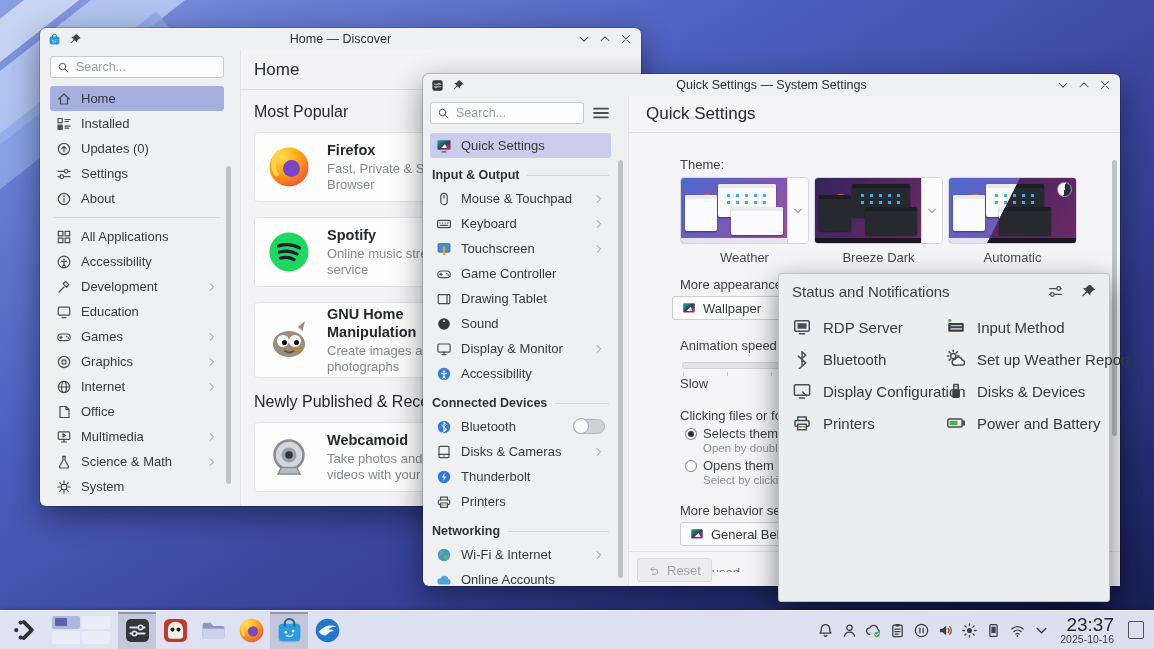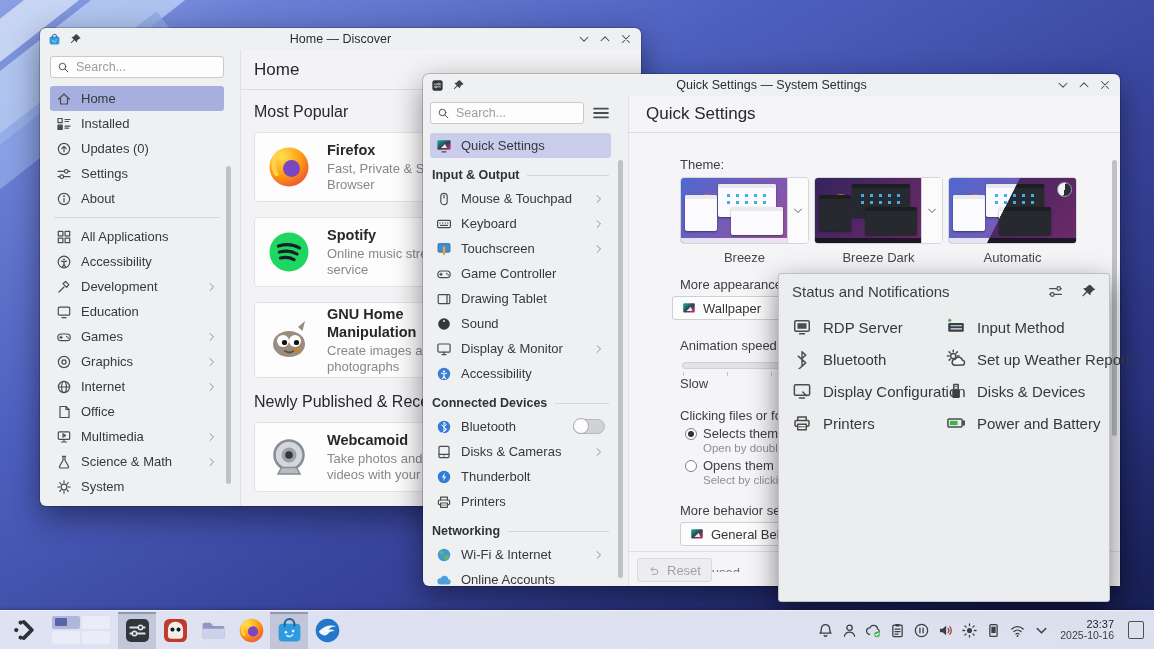--- a/index.html
+++ b/index.html
@@ -105,21 +105,21 @@
   .pager{width:58px;height:28px;margin:0 8px;display:grid;grid-template-columns:1fr 1fr;grid-template-rows:1fr 1fr;gap:2px;}
   .pager b{background:rgba(255,255,255,.38);border-radius:2px;position:relative;}
   .pager b.cur{background:rgba(160,168,212,.75);}
   .pager b.cur::after{content:'';position:absolute;left:3px;top:2px;width:12px;height:8px;background:#5a64a8;border-radius:1px;}
   .task{width:38px;height:37px;display:flex;align-items:center;justify-content:center;position:relative;}
   .task svg{width:29px;height:29px;}
   .task.active{background:rgba(70,80,110,.18);box-shadow:inset 0 2px 0 rgba(70,80,110,.4);}
   #tray{margin-left:auto;display:flex;align-items:center;gap:7px;}
   .tray-ic{width:17px;height:17px;}
   .clock{margin:0 8px 0 10px;text-align:right;line-height:1.05;}
-  .clock .t{font-size:11px;color:#24272b;}
+  .clock .t{font-size:19px;color:#24272b;}
   .clock .d{font-size:10.5px;color:#3a3e43;}
   .showdesk{width:14px;height:16px;border:1.5px solid #4c5archive157;border:1.5px solid #4c5157;border-radius:2px;margin:0 4px 0 6px;}
   svg{display:block;width:100%;height:100%;}
 </style>
 </head>
 <body>
 
 <div id="screen">
   <div class="stripe s3"></div>
   <div class="stripe s1"></div>
@@ -701,21 +701,21 @@
                   <i style="background:#e8eaee"></i>
                 </span>
     <span class="pvtask" style="background:rgba(250,250,252,.85)"></span>
               </div>
               <span class="dd">
                 <svg viewBox="0 0 16 16" fill="none" stroke="#484d52" stroke-width="1.2" stroke-linecap="round" stroke-linejoin="round">
                   <path d="M3.5 5.5 8 10l4.5-4.5"></path>
                 </svg>
               </span>
             </div>
-       <div class="tname">Breeze</div>
+       <div class="tname">Weather</div>
      </div>
           <div class="theme" style="left:185px">
        <div class="thumbwrap">
               <div class="pvbg" style="background:linear-gradient(130deg,#33245c,#6e2a68)">
                 <span class="pvblob"></span>
     <span class="pvw" style="left:4px;top:17px;width:32px;height:36px;background:#26292e">
                   <i style="background:#1c1e22"></i>
                 </span>
     <span class="pvw" style="left:37px;top:6px;width:58px;height:33px;background:#26292e">
                   <i style="background:#1c1e22"></i>

